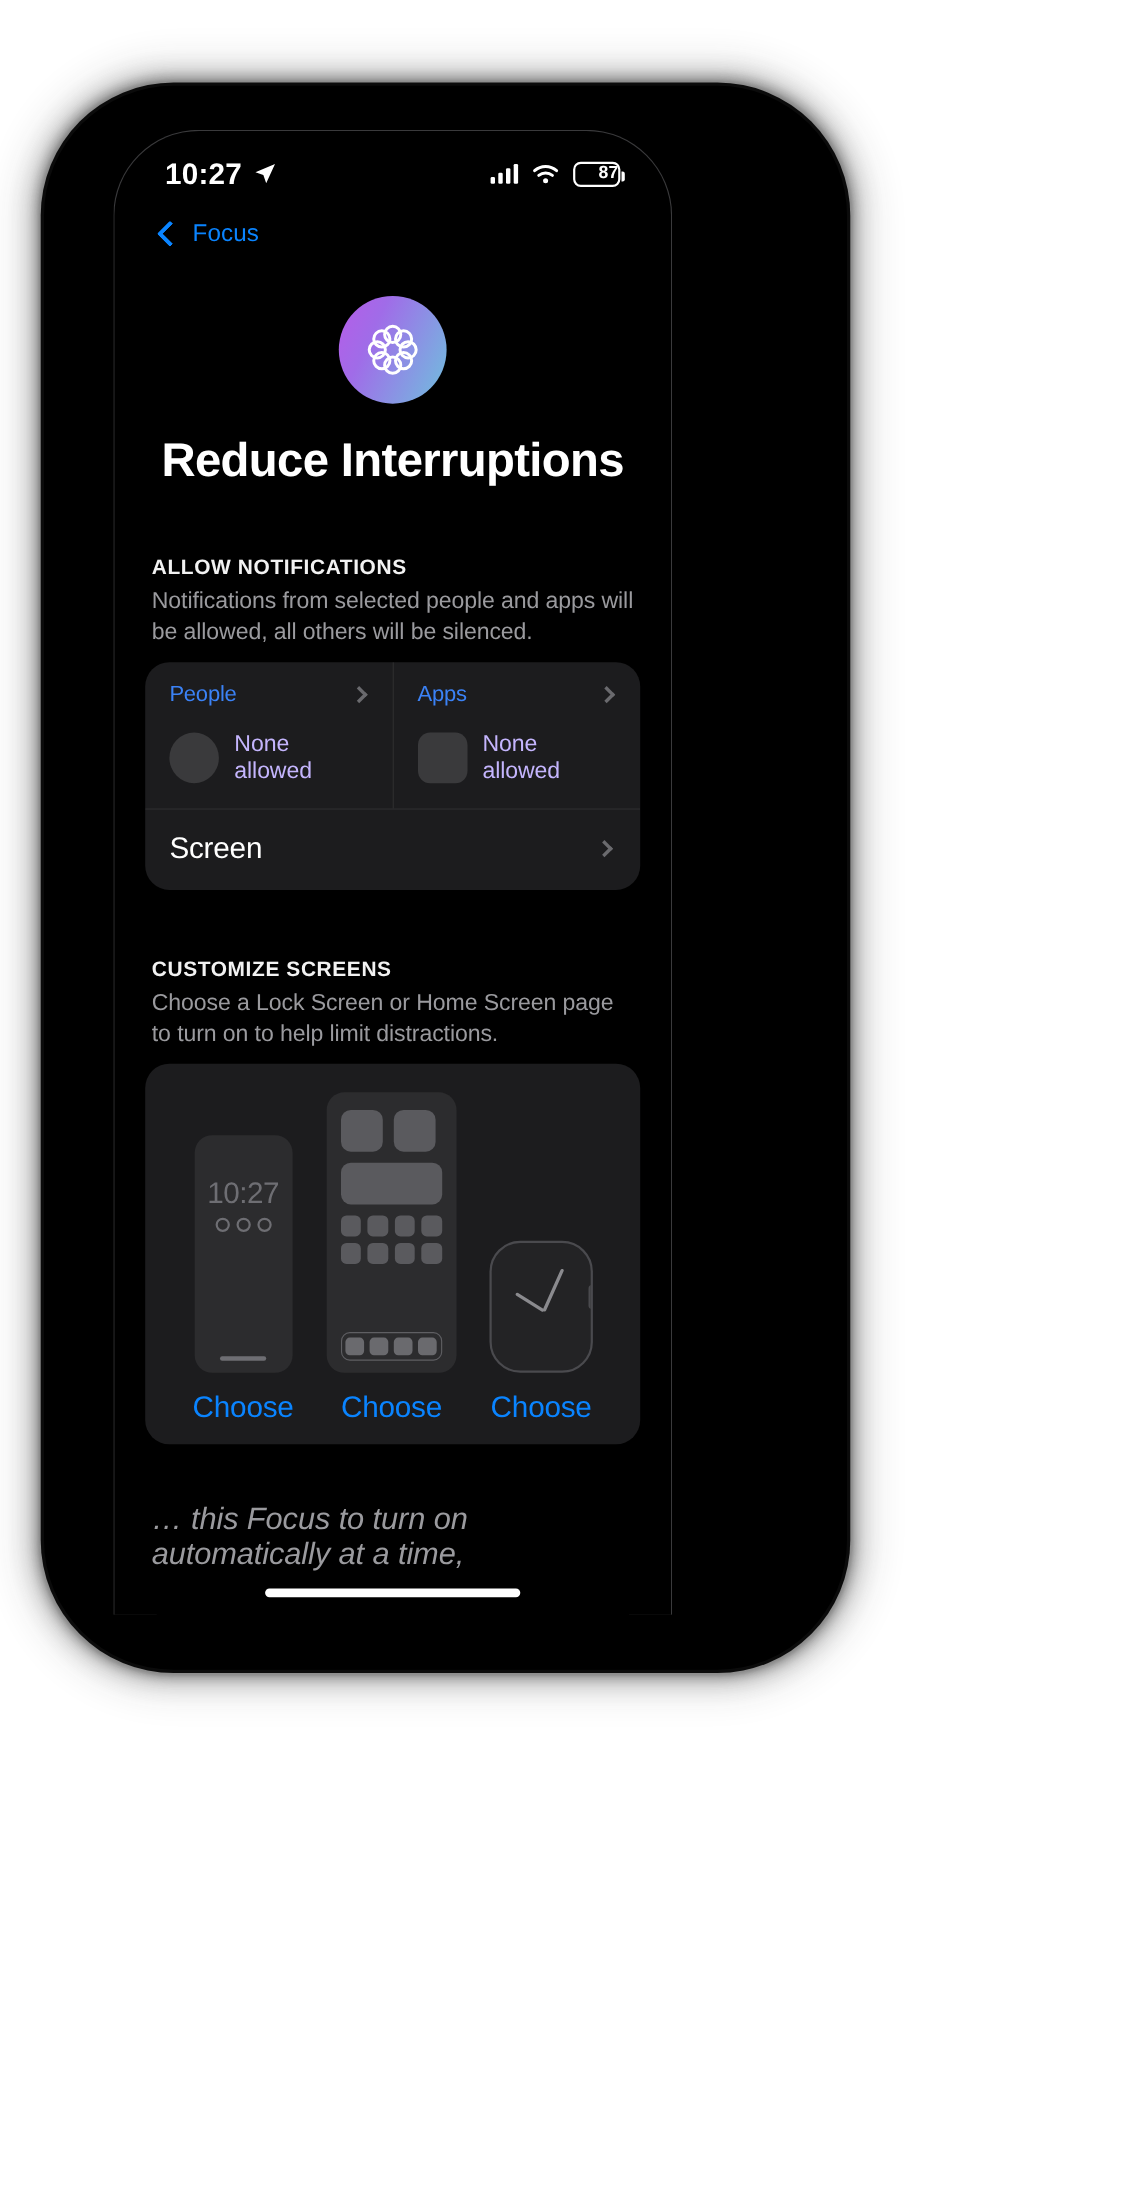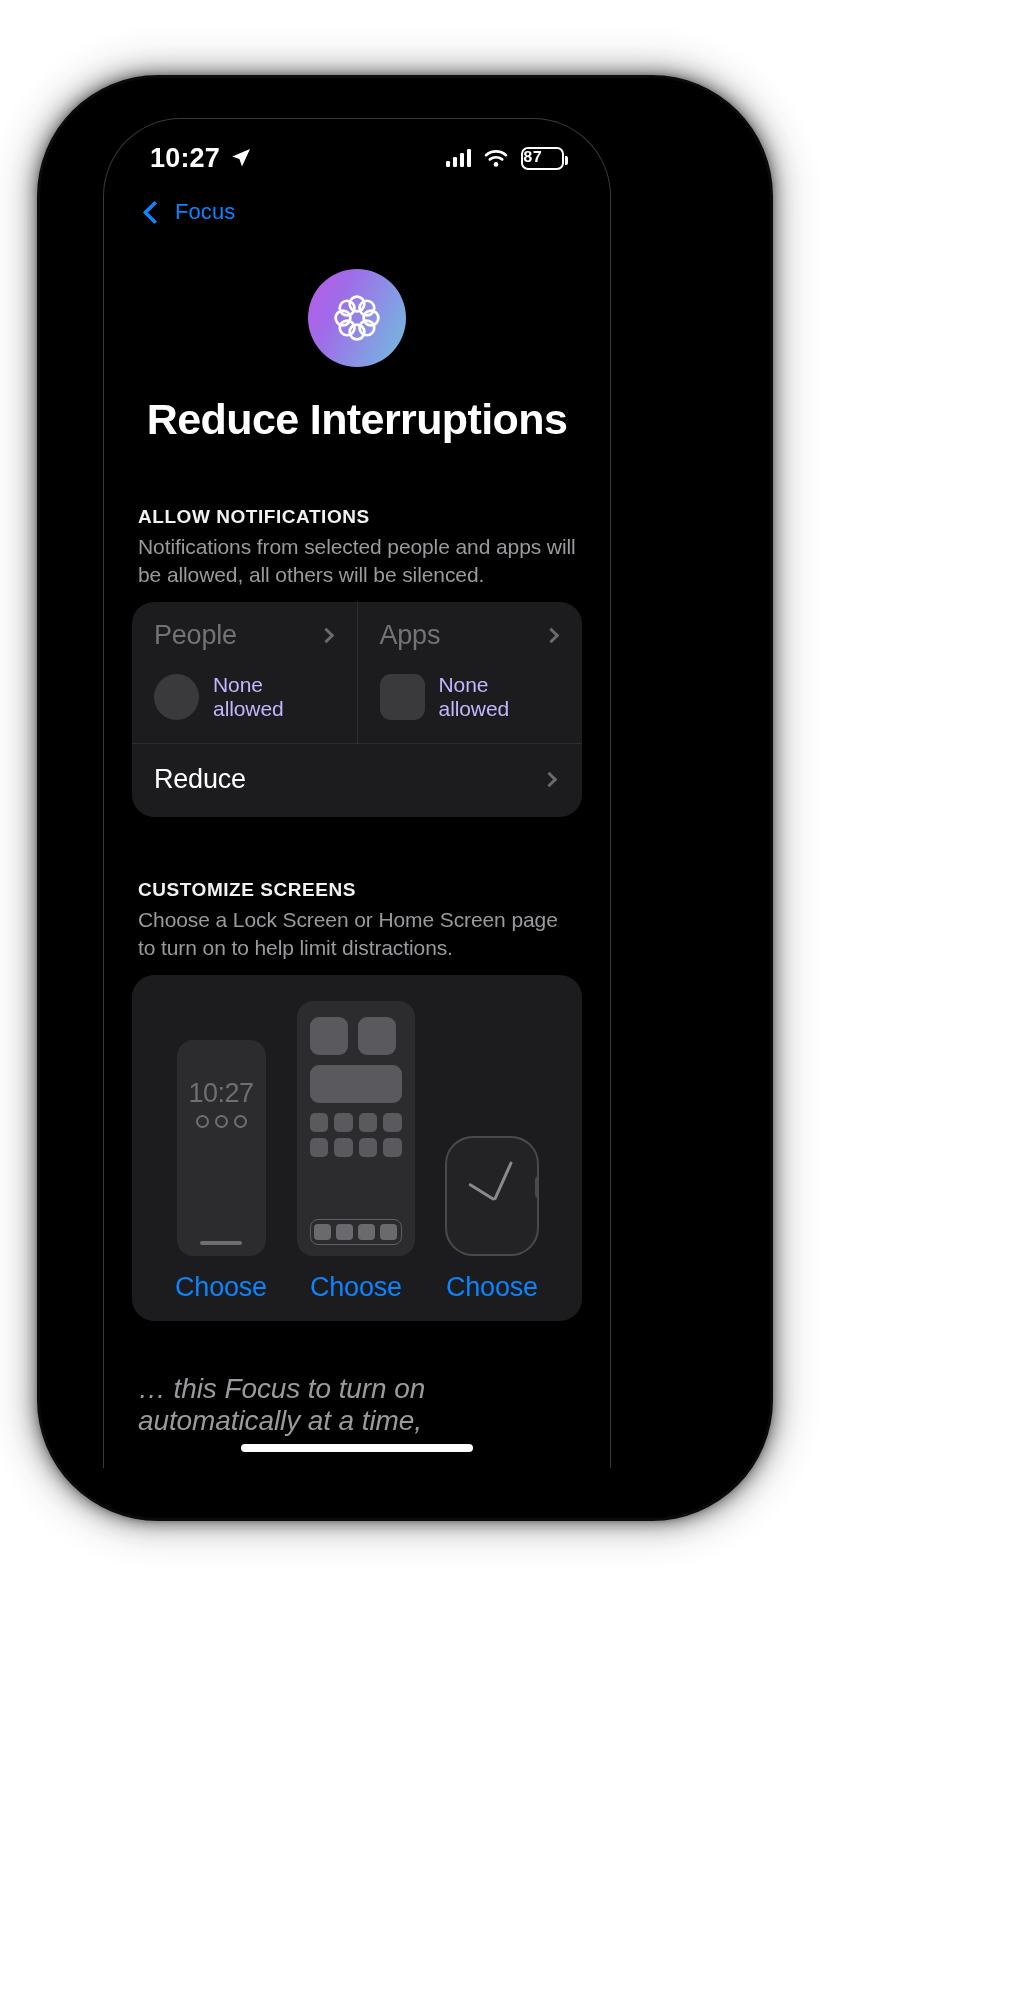--- a/index.html
+++ b/index.html
@@ -55,21 +55,21 @@
   .bars i:nth-child(1){ height:6px; }
   .bars i:nth-child(2){ height:10px; }
   .bars i:nth-child(3){ height:14px; }
   .bars i:nth-child(4){ height:18px; }
 
   .battery {
     position:relative;
     width:43px; height:23px;
     border:2.2px solid #fff;
     border-radius:7px;
-    display:flex; align-items:center; justify-content:flex-start;font-family:Liberation Mono, monospace;
+    display:flex; align-items:center; justify-content:flex-end;
   }
   .battery::after {
     content:""; position:absolute; right:-6px; top:7px;
     width:3.5px; height:9px; background:#fff;
     border-radius:0 2px 2px 0;
   }
   .battery span { font-size:16px; font-weight:700; color:#fff; line-height:1; }
 
   
   #nav-bar {
@@ -124,21 +124,21 @@
     background:#1c1c1e;
     border-radius:22px;
     overflow:hidden;
   }
 
   .split-row { display:flex; }
   .split-col { flex:1; padding:18px 20px 22px 22px; }
   .split-col + .split-col { border-left:1px solid #2e2e30; }
 
   .col-head { display:flex; align-items:center; justify-content:space-between; }
-  .col-title { font-size:27px; color:#737373; letter-spacing:-.2px; }
+  .col-title { font-size:20px; color:#3b82f6; letter-spacing:-.2px; }
   .chev-right {
     width:11px; height:11px;
     border-top:3.4px solid #6a6a6e;
     border-right:3.4px solid #6a6a6e;
     transform:rotate(45deg);
     margin-right:5px;
   }
 
   .col-body { display:flex; align-items:center; gap:14px; margin-top:22px; }
   .avatar-circle { width:46px; height:46px; border-radius:50%; background:#3a3a3c; }
@@ -312,21 +312,21 @@
             </div>
             <div class="col-body">
               <span class="avatar-square"></span>
               <span class="col-sub">None allowed</span>
             </div>
           </div>
 
         </div>
 
         <div class="options-row">
-          <span class="options-label">Reduce</span>
+          <span class="options-label">Screen</span>
           <span class="chev-right"></span>
         </div>
       </div>
 
       <div class="sec-head">
         <div class="sec-title">CUSTOMIZE SCREENS</div>
         <div class="sec-desc">Choose a Lock Screen or Home Screen page to turn on to help limit distractions.</div>
       </div>
 
       <div id="screens-card">

